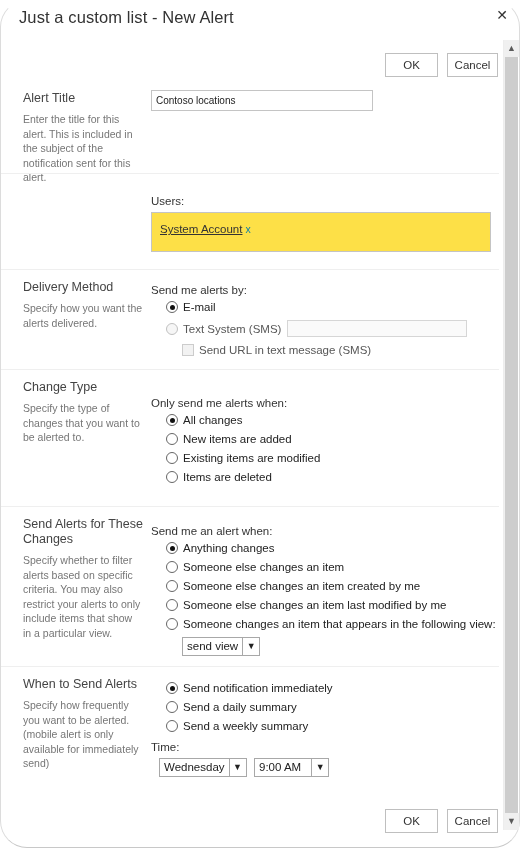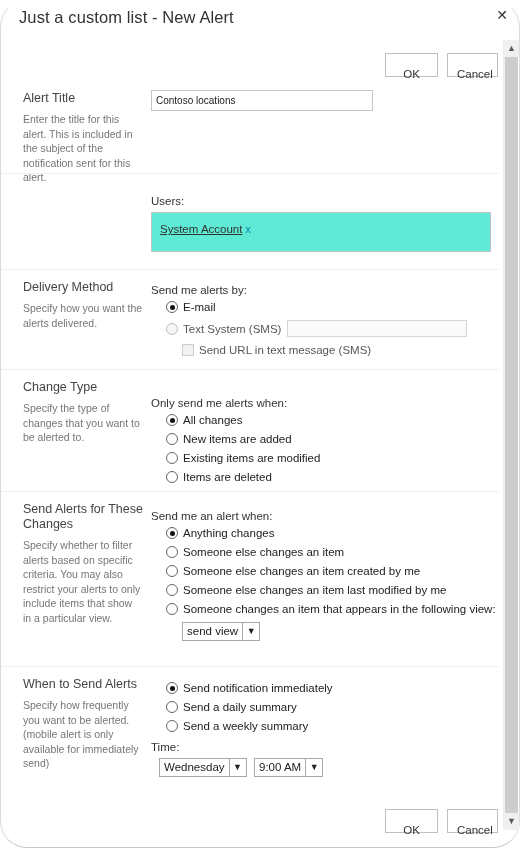--- a/index.html
+++ b/index.html
@@ -105,21 +105,21 @@
     height: 24px;
     background: #ffffff;
     border: 1px solid #bfbfbf;
     font-family: "Liberation Sans", sans-serif;
     font-size: 11.5px;
     color: #333333;
     text-align: center;
     line-height: 22px;
     cursor: pointer;
     user-select: none;
-    padding: 9px;
+    padding: 0;
   }
   .btn-ok { right: 60px; width: 53px; }
   .btn-cancel { right: 0px; width: 51px; }
 
   
   #content {
     position: absolute;
     left: 0;
     top: 0;
     width: 498px;
@@ -185,21 +185,21 @@
     background: #fafafa;
     vertical-align: middle;
     margin-left: 6px;
   }
 
   
   .people-box {
     width: 340px;
     height: 40px;
     border: 1px solid #c4c4c4;
-    background: #5eead4;
+    background: #fde047;
     padding: 6px 8px;
   }
   .person-name {
     font-size: 11.5px;
     color: #333333;
     text-decoration: underline;
   }
   .person-remove {
     font-size: 10.5px;
     margin-left: 3px;
@@ -274,21 +274,21 @@
     line-height: 17px;
     background: #ffffff;
     cursor: pointer;
   }
   .time-label {
     font-size: 11.5px;
     color: #333333;
     margin: 9px 0 5px 0;
   }
   .time-row { padding-left: 8px; }
-  .time-row .sel + .sel { margin-left: 3px; }
+  .time-row .sel + .sel { margin-left: 3px; gap: 6px; }
 
   
   #bottom-actions {
     position: absolute;
     right: 21px;
     top: 808px;
     width: 230px;
     height: 26px;
   }
 </style>
@@ -376,21 +376,21 @@
           <span class="radio"></span>
           <span class="opt-label">Existing items are modified</span>
         </div>
         <div class="opt-row">
           <span class="radio"></span>
           <span class="opt-label">Items are deleted</span>
         </div>
       </div>
     </div>
 
-    <div class="section" style="top:490px; height:160px;">
+    <div class="section" style="top:505px; height:160px;">
       <div class="sect-label">
         <div class="sect-title">Send Alerts for These Changes</div>
         <div class="sect-desc">Specify whether to filter alerts based on specific criteria. You may also restrict your alerts to only include items that show in a particular view.</div>
       </div>
       <div class="sect-body" style="top:18px;">
         <div class="field-caption">Send me an alert when:</div>
         <div class="opt-row">
           <span class="radio checked"></span>
           <span class="opt-label">Anything changes</span>
         </div>

